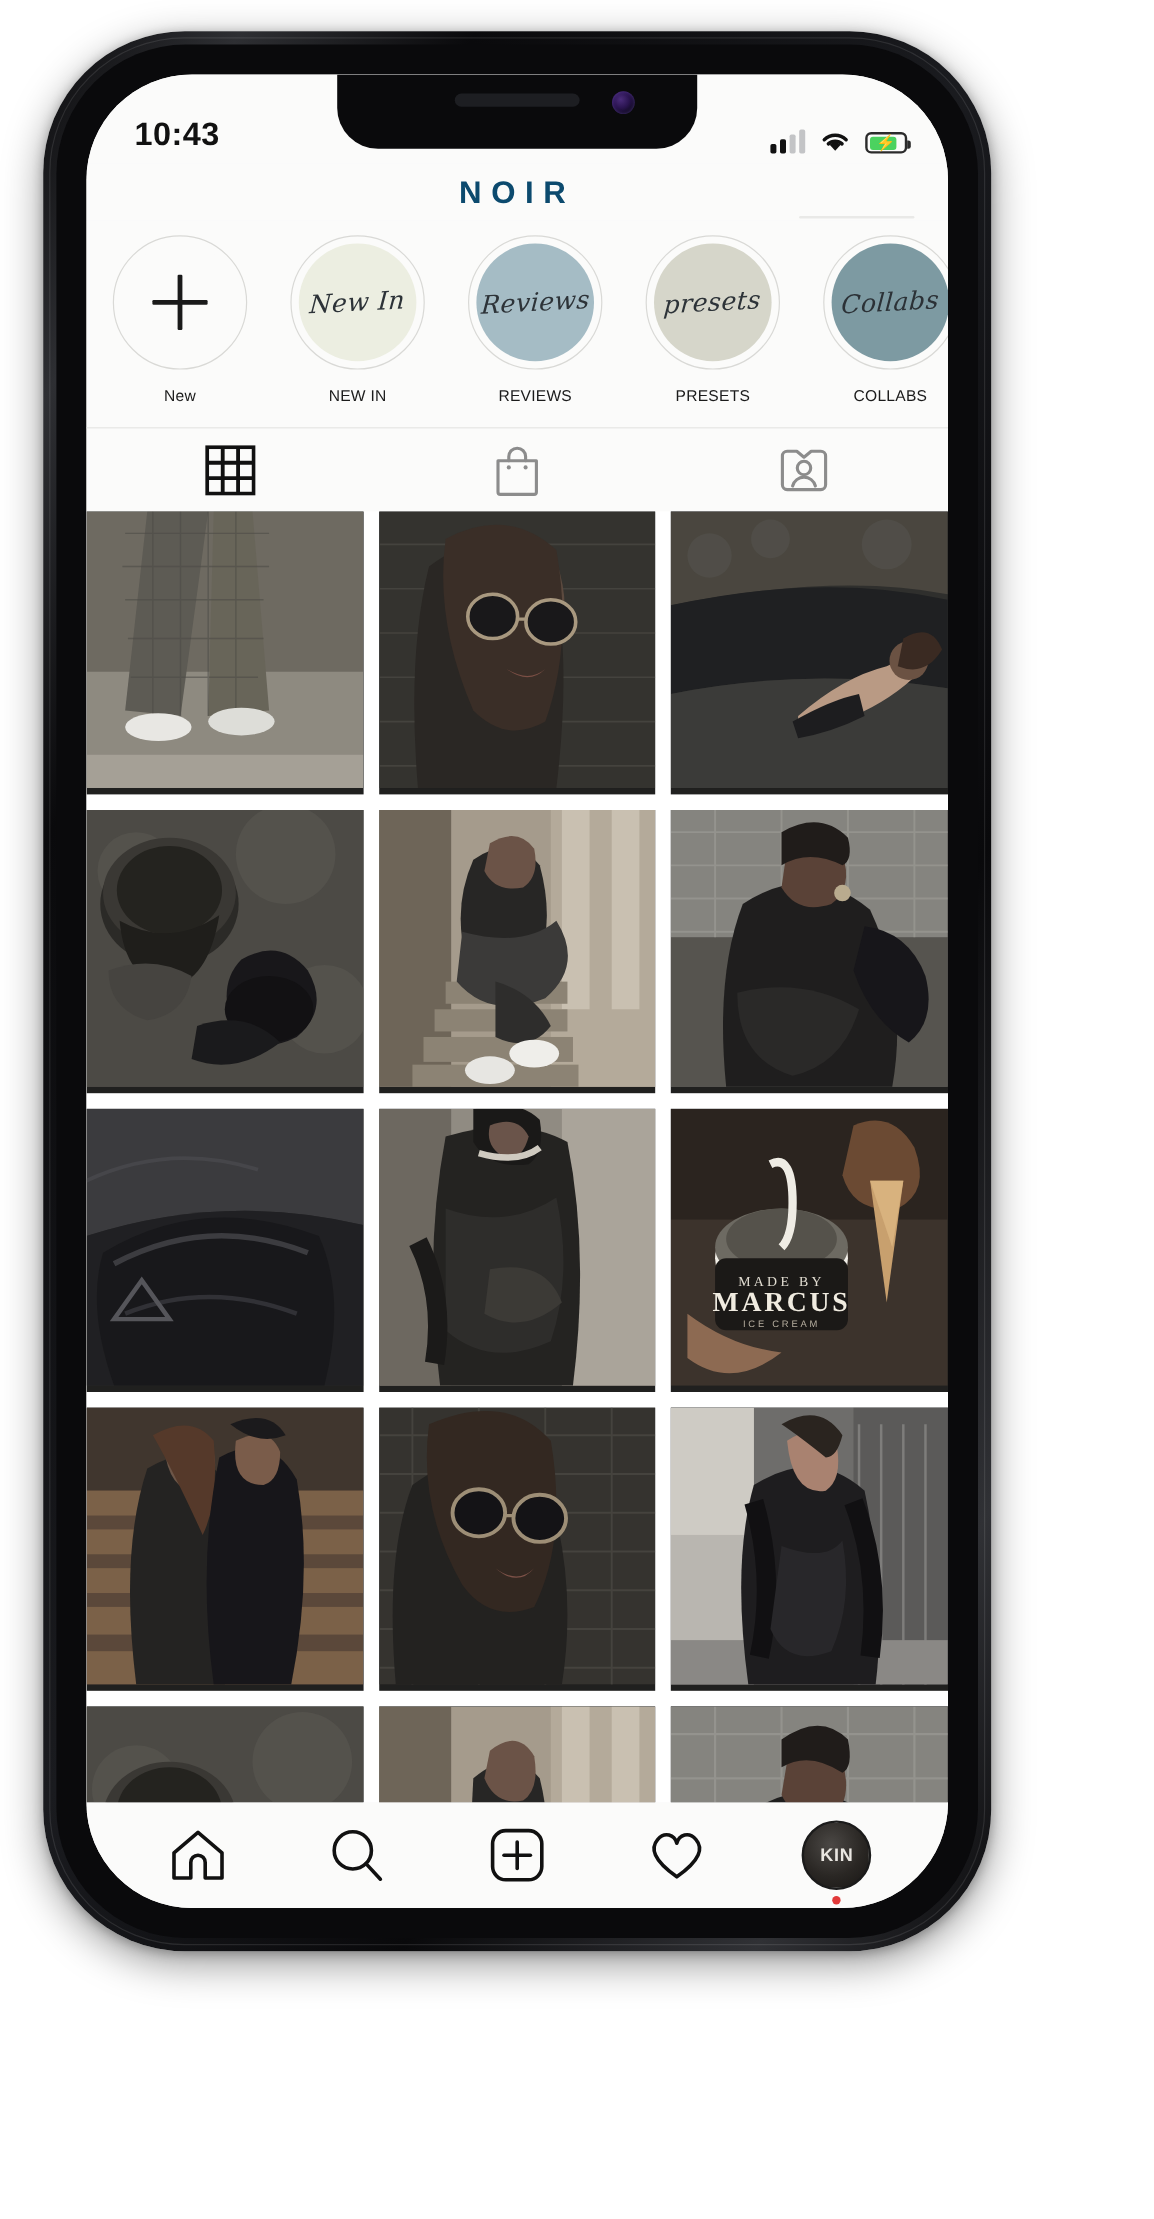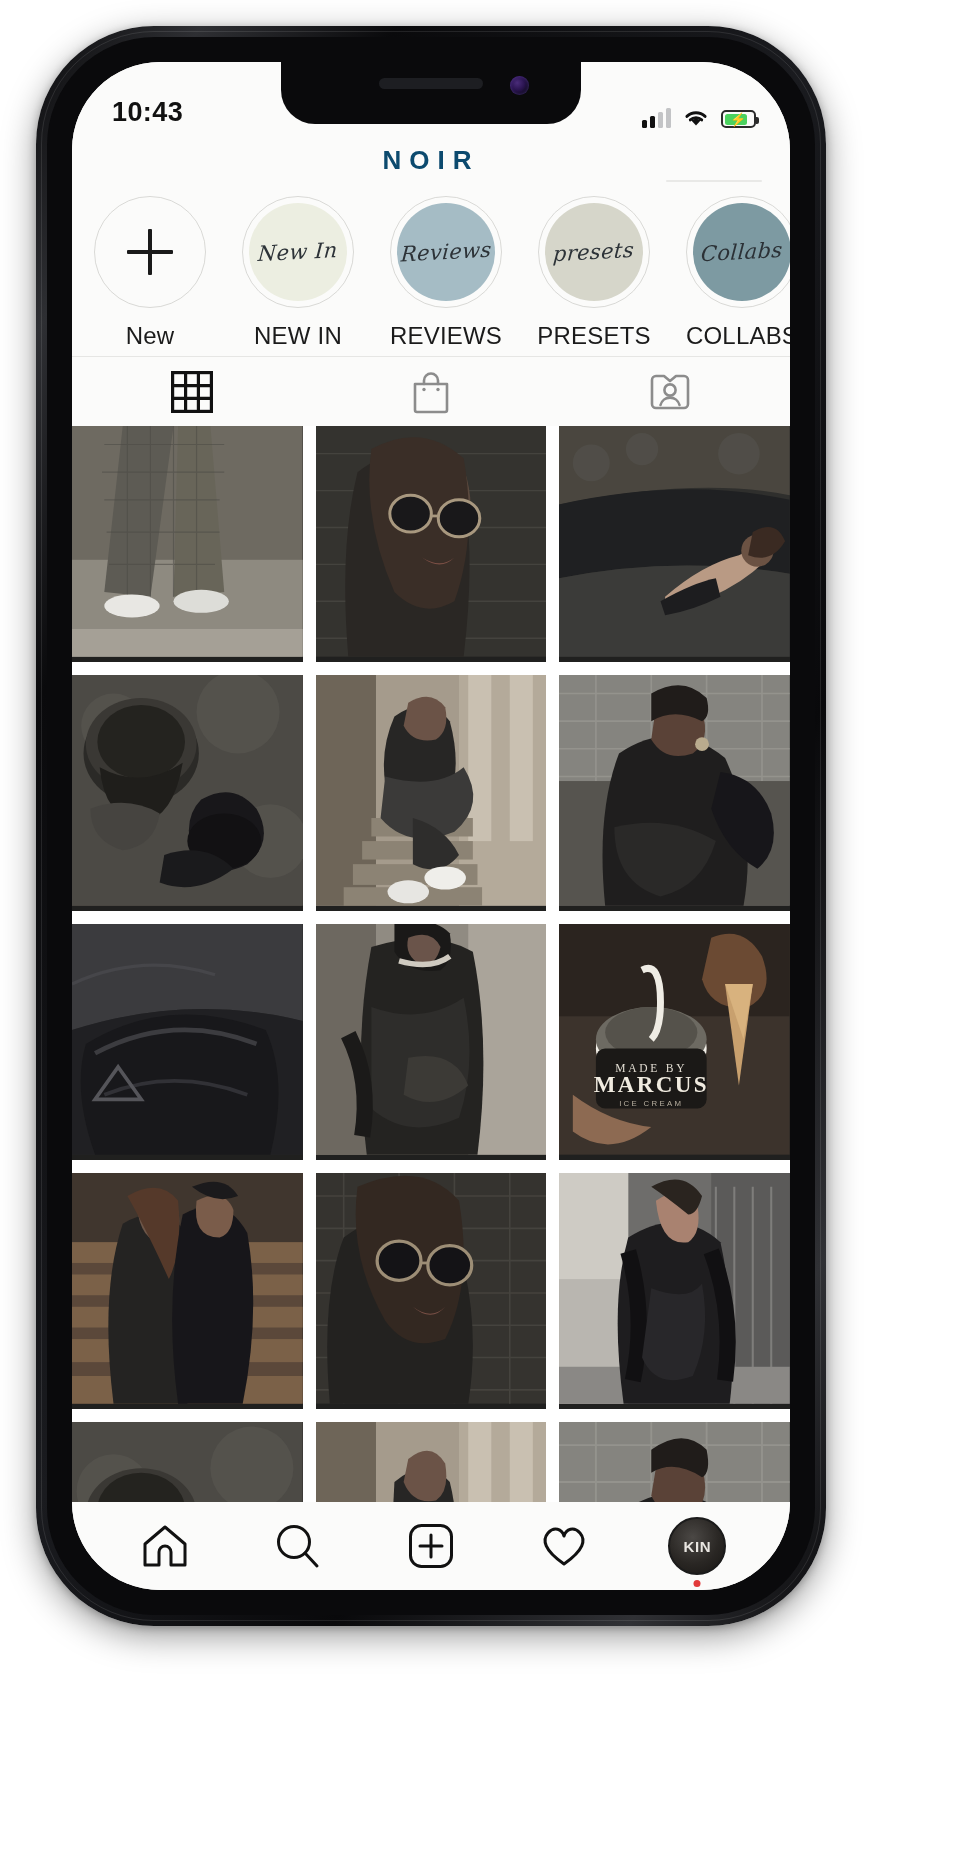--- a/index.html
+++ b/index.html
@@ -106,21 +106,21 @@
     font-family:"DejaVu Serif", serif; font-style:italic;
     font-size:21px; color:#2d3338; transform:rotate(-3deg) skewX(-7deg);
     letter-spacing:.4px; white-space:nowrap;
   }
   .plus-mark{ position:relative; width:46px; height:46px; }
   .plus-mark:before,.plus-mark:after{
     content:""; position:absolute; background:#1a1a1a; border-radius:1px;
   }
   .plus-mark:before{ left:50%; top:0; transform:translateX(-50%); width:4px; height:46px; }
   .plus-mark:after { top:50%; left:0; transform:translateY(-50%); height:4px; width:46px; }
-  .hl-label{ margin-top:14px; font-size:24px; color:#1b1b1b; letter-spacing:.2px;
+  .hl-label{ margin-top:14px; font-size:13px; color:#1b1b1b; letter-spacing:.2px;
              white-space:nowrap; font-family:"Liberation Sans",sans-serif; }
 
   
   .tabstrip{
     position:absolute; top:294px; left:0; right:0; height:70px;
     display:flex; align-items:center; background:#fbfbfa;
     border-top:1px solid #e6e6e4; z-index:18;
   }
   .tabstrip .tab{ flex:1; display:flex; align-items:center; justify-content:center; height:100%; }
   .tab svg{ display:block; }

